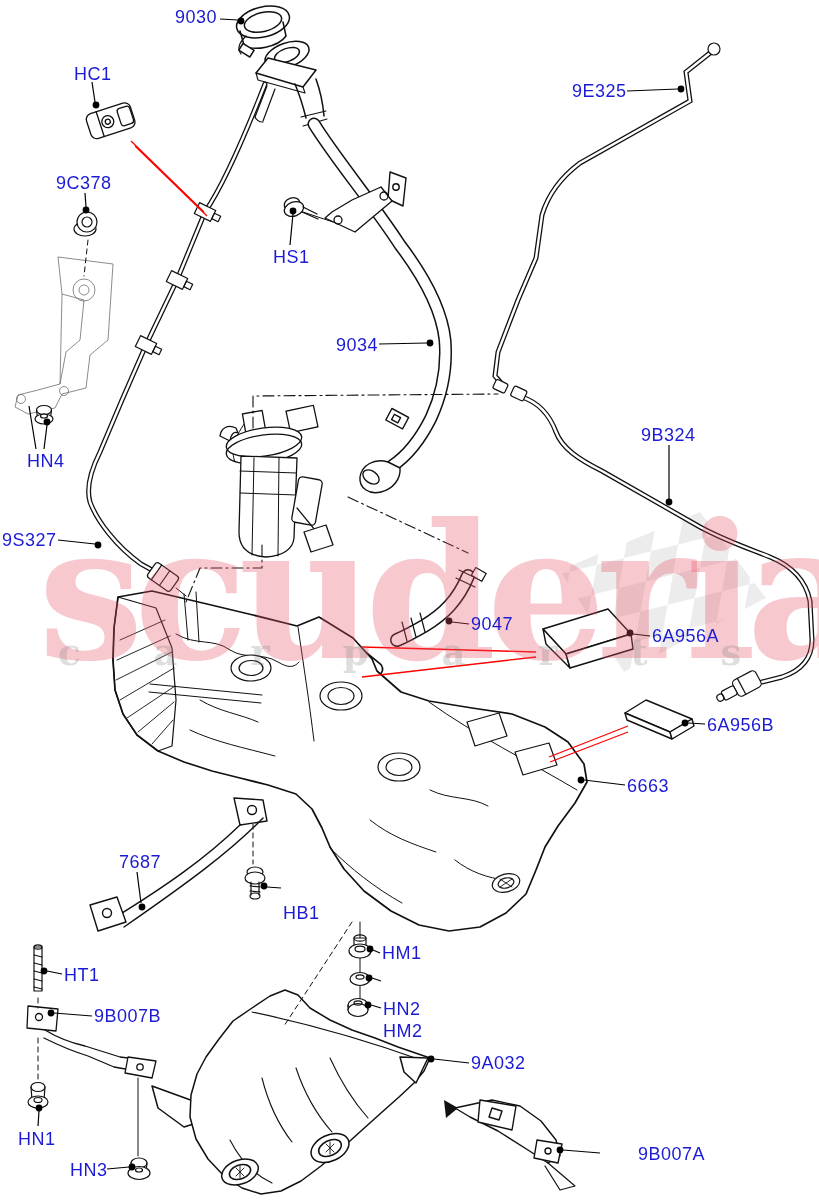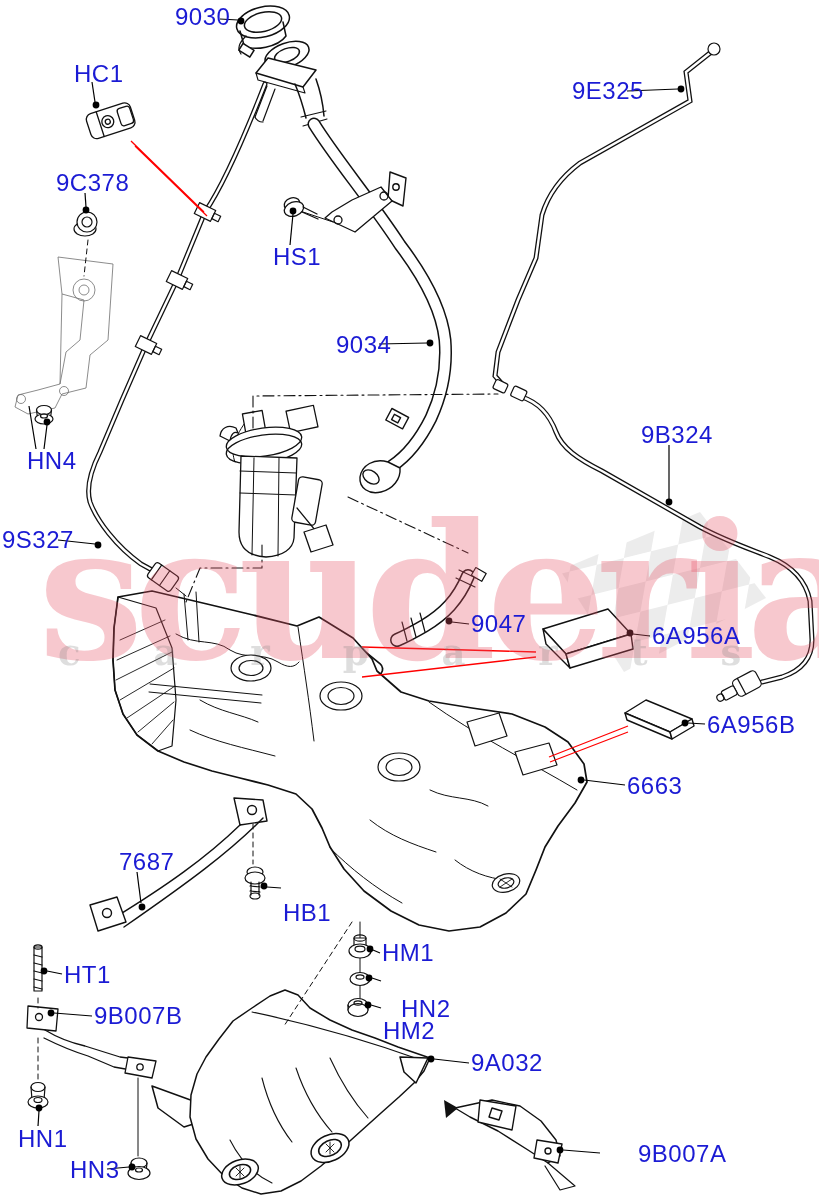--- a/index.html
+++ b/index.html
@@ -1,19 +1,19 @@
 <!DOCTYPE html>
 <html style="--label-blue: #1b1bd4; --leader-black: #000000; --callout-red: #ff0000; --line-ink: #111111; --watermark-pink: rgba(231,84,103,0.32); --watermark-gray: rgba(125,125,125,0.25); --checker-gray: #ececec;"><head>
 <meta charset="utf-8">
 <style>
   html,body{margin:0;padding:0;background:#fff;}
   .stage{position:relative;width:819px;height:1200px;background:#fff;overflow:hidden;
          font-family:"Liberation Sans",sans-serif;}
   .stage svg{position:absolute;left:0;top:0;}
-  .lbl{position:absolute;font-size:24px;line-height:22px;color:var(--label-blue,#1b1bd4);
+  .lbl{position:absolute;font-size:18px;line-height:22px;color:var(--label-blue,#1b1bd4);
        letter-spacing:.5px;white-space:nowrap;cursor:pointer;}
   .wm-main{position:absolute;left:38px;top:498px;font-family:"DejaVu Serif",serif;
            font-weight:bold;font-size:188px;line-height:1;letter-spacing:-10px;
            color:var(--watermark-pink,rgba(231,84,103,.32));pointer-events:none;user-select:none;}
   .wm-sub{position:absolute;left:58px;top:634px;font-family:"DejaVu Serif",serif;
           font-weight:bold;font-size:37px;letter-spacing:30px;line-height:1;
           color:var(--watermark-gray,rgba(125,125,125,.25));pointer-events:none;user-select:none;}
   .ink{stroke:var(--line-ink,#111);fill:none;stroke-linecap:round;stroke-linejoin:round;}
   .ghost{stroke:#6f6f6f;fill:none;stroke-width:.8;}
   .leader{stroke:var(--leader-black,#000);stroke-width:1.2;fill:none;}
@@ -394,20 +394,20 @@
   <div class="lbl" style="left:27px;top:450px">HN4</div>
   <div class="lbl" style="left:2px;top:529px">9S327</div>
   <div class="lbl" style="left:471px;top:613px">9047</div>
   <div class="lbl" style="left:652px;top:625px">6A956A</div>
   <div class="lbl" style="left:707px;top:714px">6A956B</div>
   <div class="lbl" style="left:627px;top:775px">6663</div>
   <div class="lbl" style="left:119px;top:851px">7687</div>
   <div class="lbl" style="left:283px;top:902px">HB1</div>
   <div class="lbl" style="left:382px;top:942px">HM1</div>
   <div class="lbl" style="left:383px;top:1020px">HM2</div>
-  <div class="lbl" style="left:401px;top:998px">HN2</div>
+  <div class="lbl" style="left:383px;top:998px">HN2</div>
   <div class="lbl" style="left:64px;top:964px">HT1</div>
   <div class="lbl" style="left:94px;top:1005px">9B007B</div>
   <div class="lbl" style="left:18px;top:1128px">HN1</div>
   <div class="lbl" style="left:70px;top:1159px">HN3</div>
   <div class="lbl" style="left:471px;top:1052px">9A032</div>
   <div class="lbl" style="left:638px;top:1143px">9B007A</div>
 </div>
 
 </body></html>

